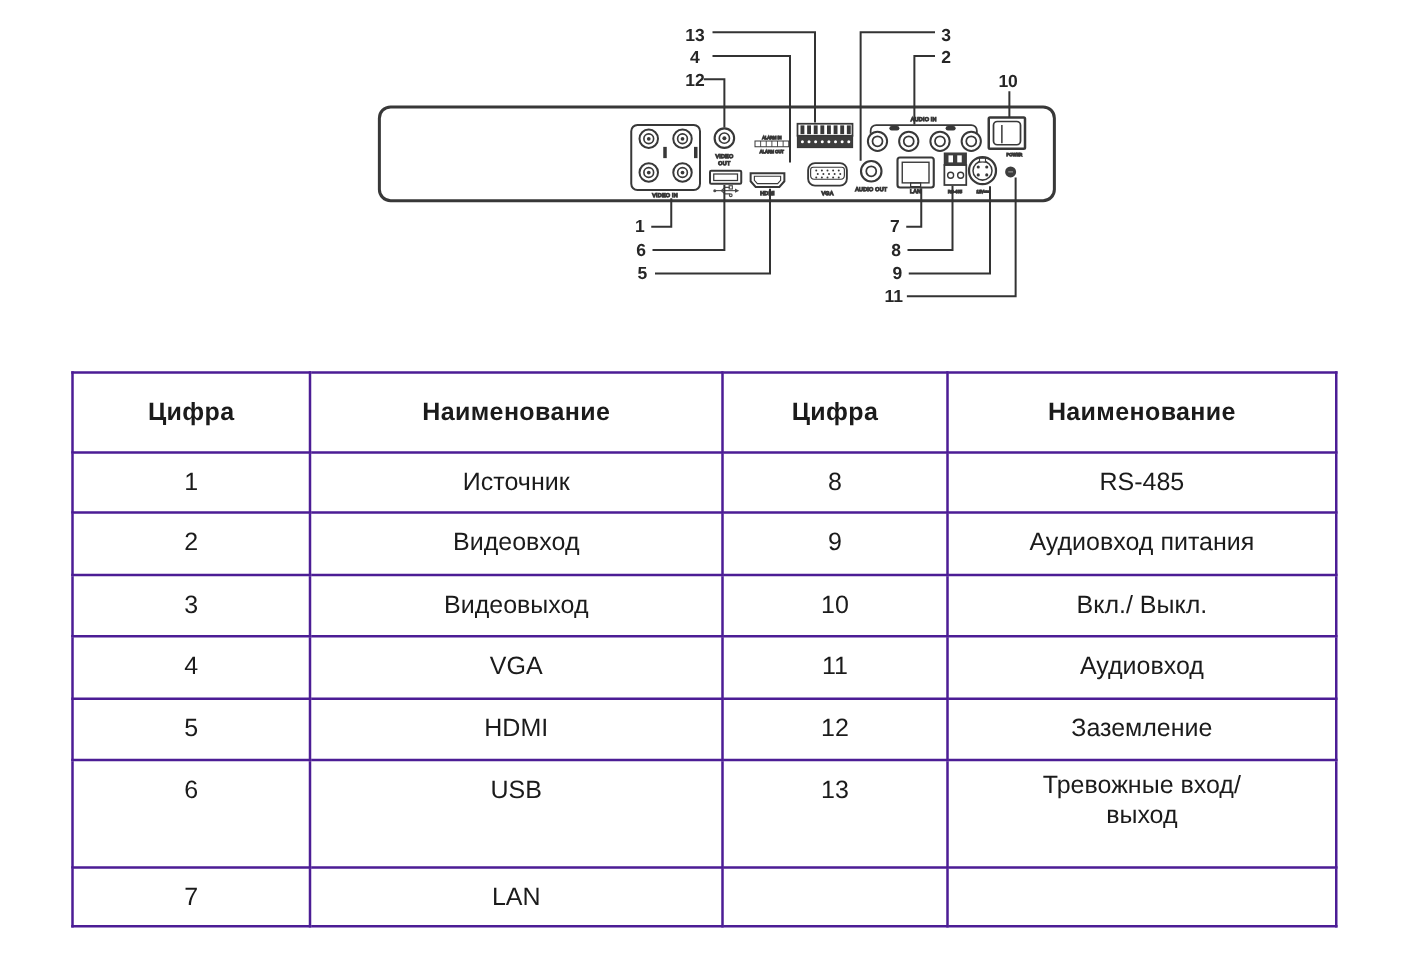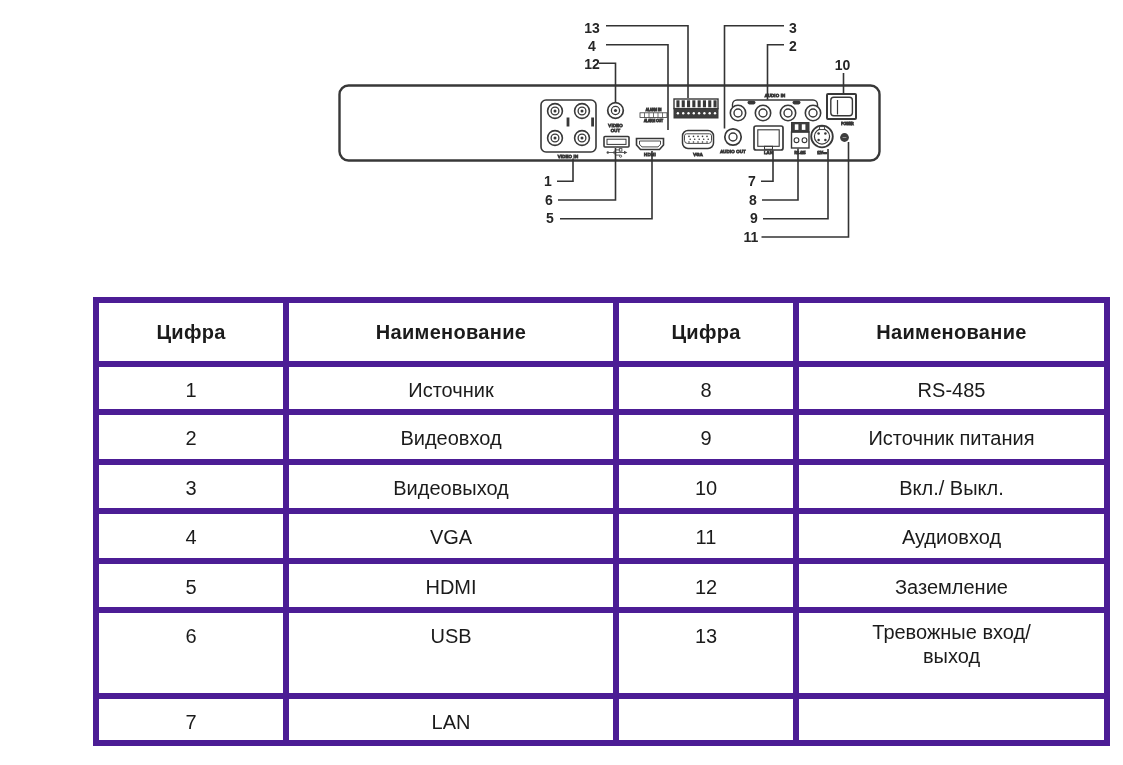--- a/index.html
+++ b/index.html
@@ -1,33 +1,33 @@
 <!DOCTYPE html>
 <html><head>
 <meta charset="utf-8">
 <style>
   html,body{margin:0;padding:0;}
   body{
     width:1123px;height:765px;position:relative;background:#ffffff;
     font-family:"Liberation Sans",sans-serif;color:#1b1b1b;overflow:hidden;
   }
-  .page{position:absolute;inset:0;background:#fff;margin-left:36px;}
+  .page{position:absolute;inset:0;background:#fff;}
   svg.diagram{position:absolute;left:0;top:0;}
   
   .tl{font-size:4.3px;fill:#3a3a3a;text-anchor:middle;letter-spacing:.2px;font-family:"Liberation Sans",sans-serif;}
   .tl2{font-size:3.3px;fill:#3a3a3a;text-anchor:middle;font-family:"Liberation Sans",sans-serif;}
   
   .cn{font-size:14px;font-weight:bold;fill:#262626;text-anchor:middle;font-family:"Liberation Sans",sans-serif;}
   
   table.ports{
     position:absolute;left:57px;top:297px;width:1011px;
     border-collapse:collapse;table-layout:fixed;
   }
   table.ports th,table.ports td{
-    border:6px solid #4c1d95;text-align:center;overflow:hidden;
+    border:2px solid #4c1d95;text-align:center;overflow:hidden;
   }
   table.ports th{
     font-size:20px;font-weight:bold;vertical-align:middle;letter-spacing:.3px;
   }
   table.ports td{
     font-size:20px;vertical-align:top;padding-top:7px;line-height:33px;
   }
   table.ports td.wrap{white-space:pre-line;line-height:24px;}
 </style>
 </head>
@@ -260,21 +260,21 @@
     <tr style="height:48px">
       <td>1</td>
       <td>Источник</td>
       <td>8</td>
       <td>RS-485</td>
     </tr>
     <tr style="height:50px">
       <td>2</td>
       <td>Видеовход</td>
       <td>9</td>
-      <td>Источник питания</td>
+      <td>Аудиовход питания</td>
     </tr>
     <tr style="height:49px">
       <td>3</td>
       <td>Видеовыход</td>
       <td>10</td>
       <td>Вкл./ Выкл.</td>
     </tr>
     <tr style="height:50px">
       <td>4</td>
       <td>VGA</td>

